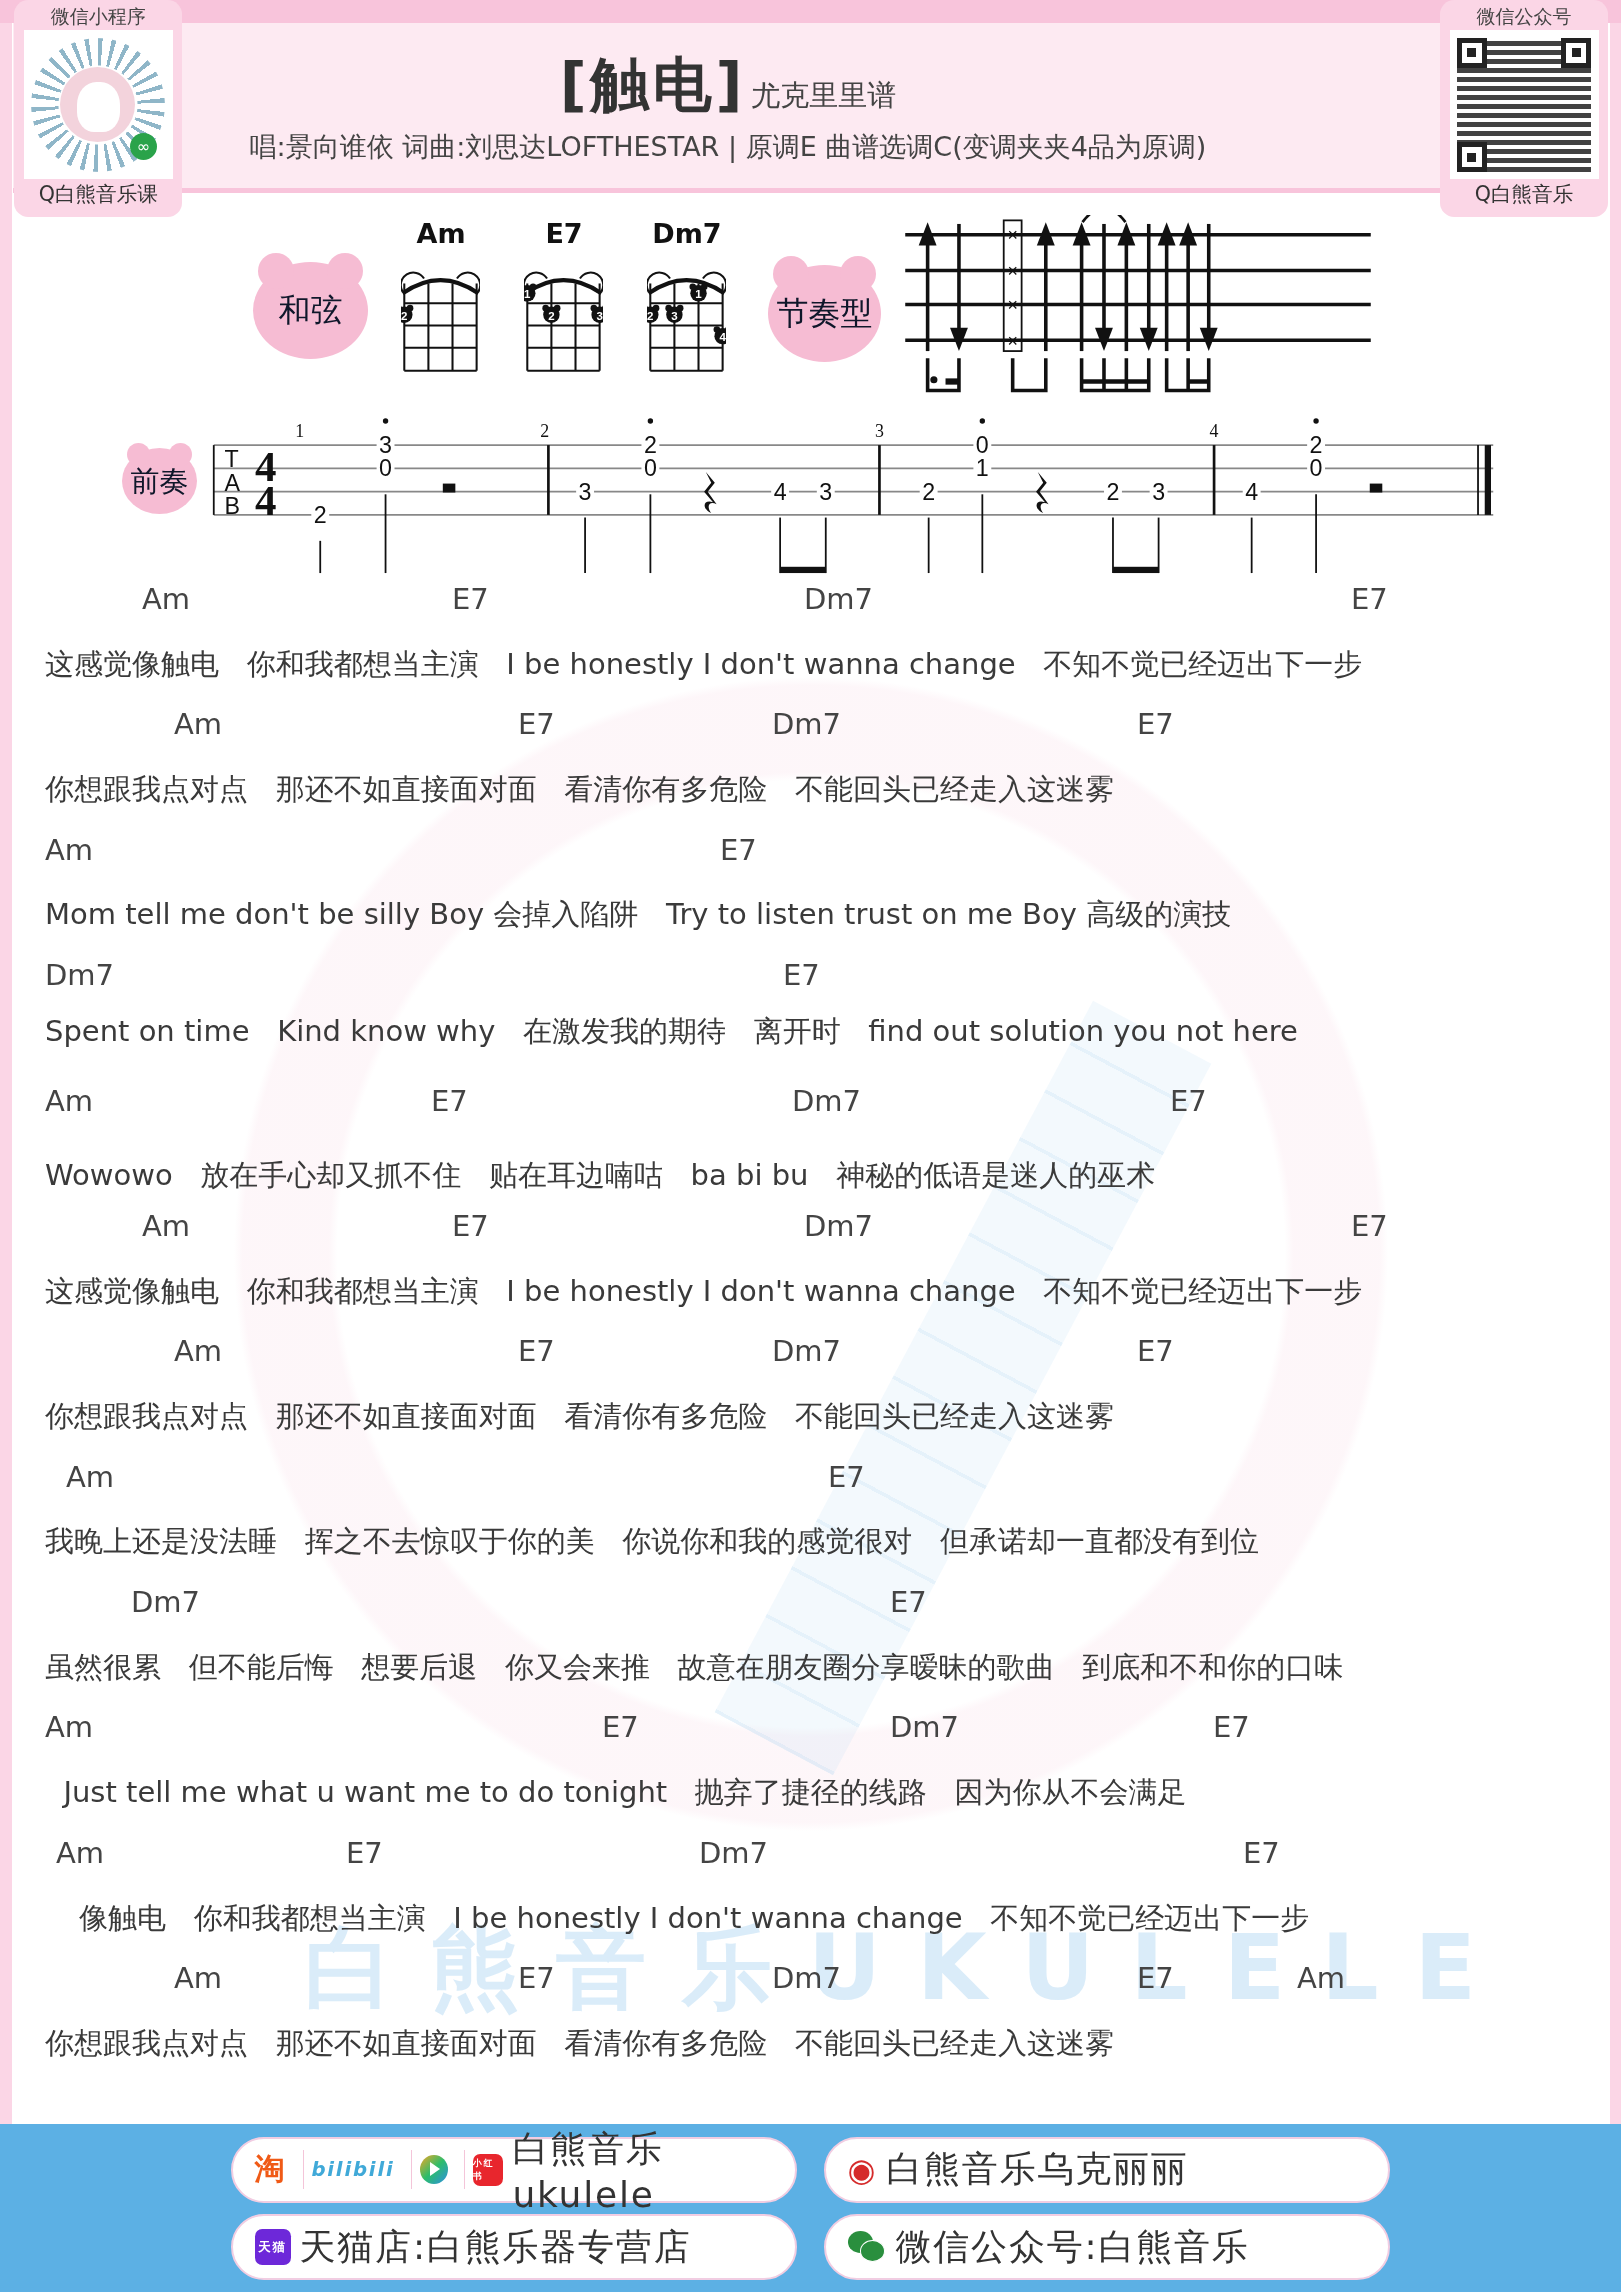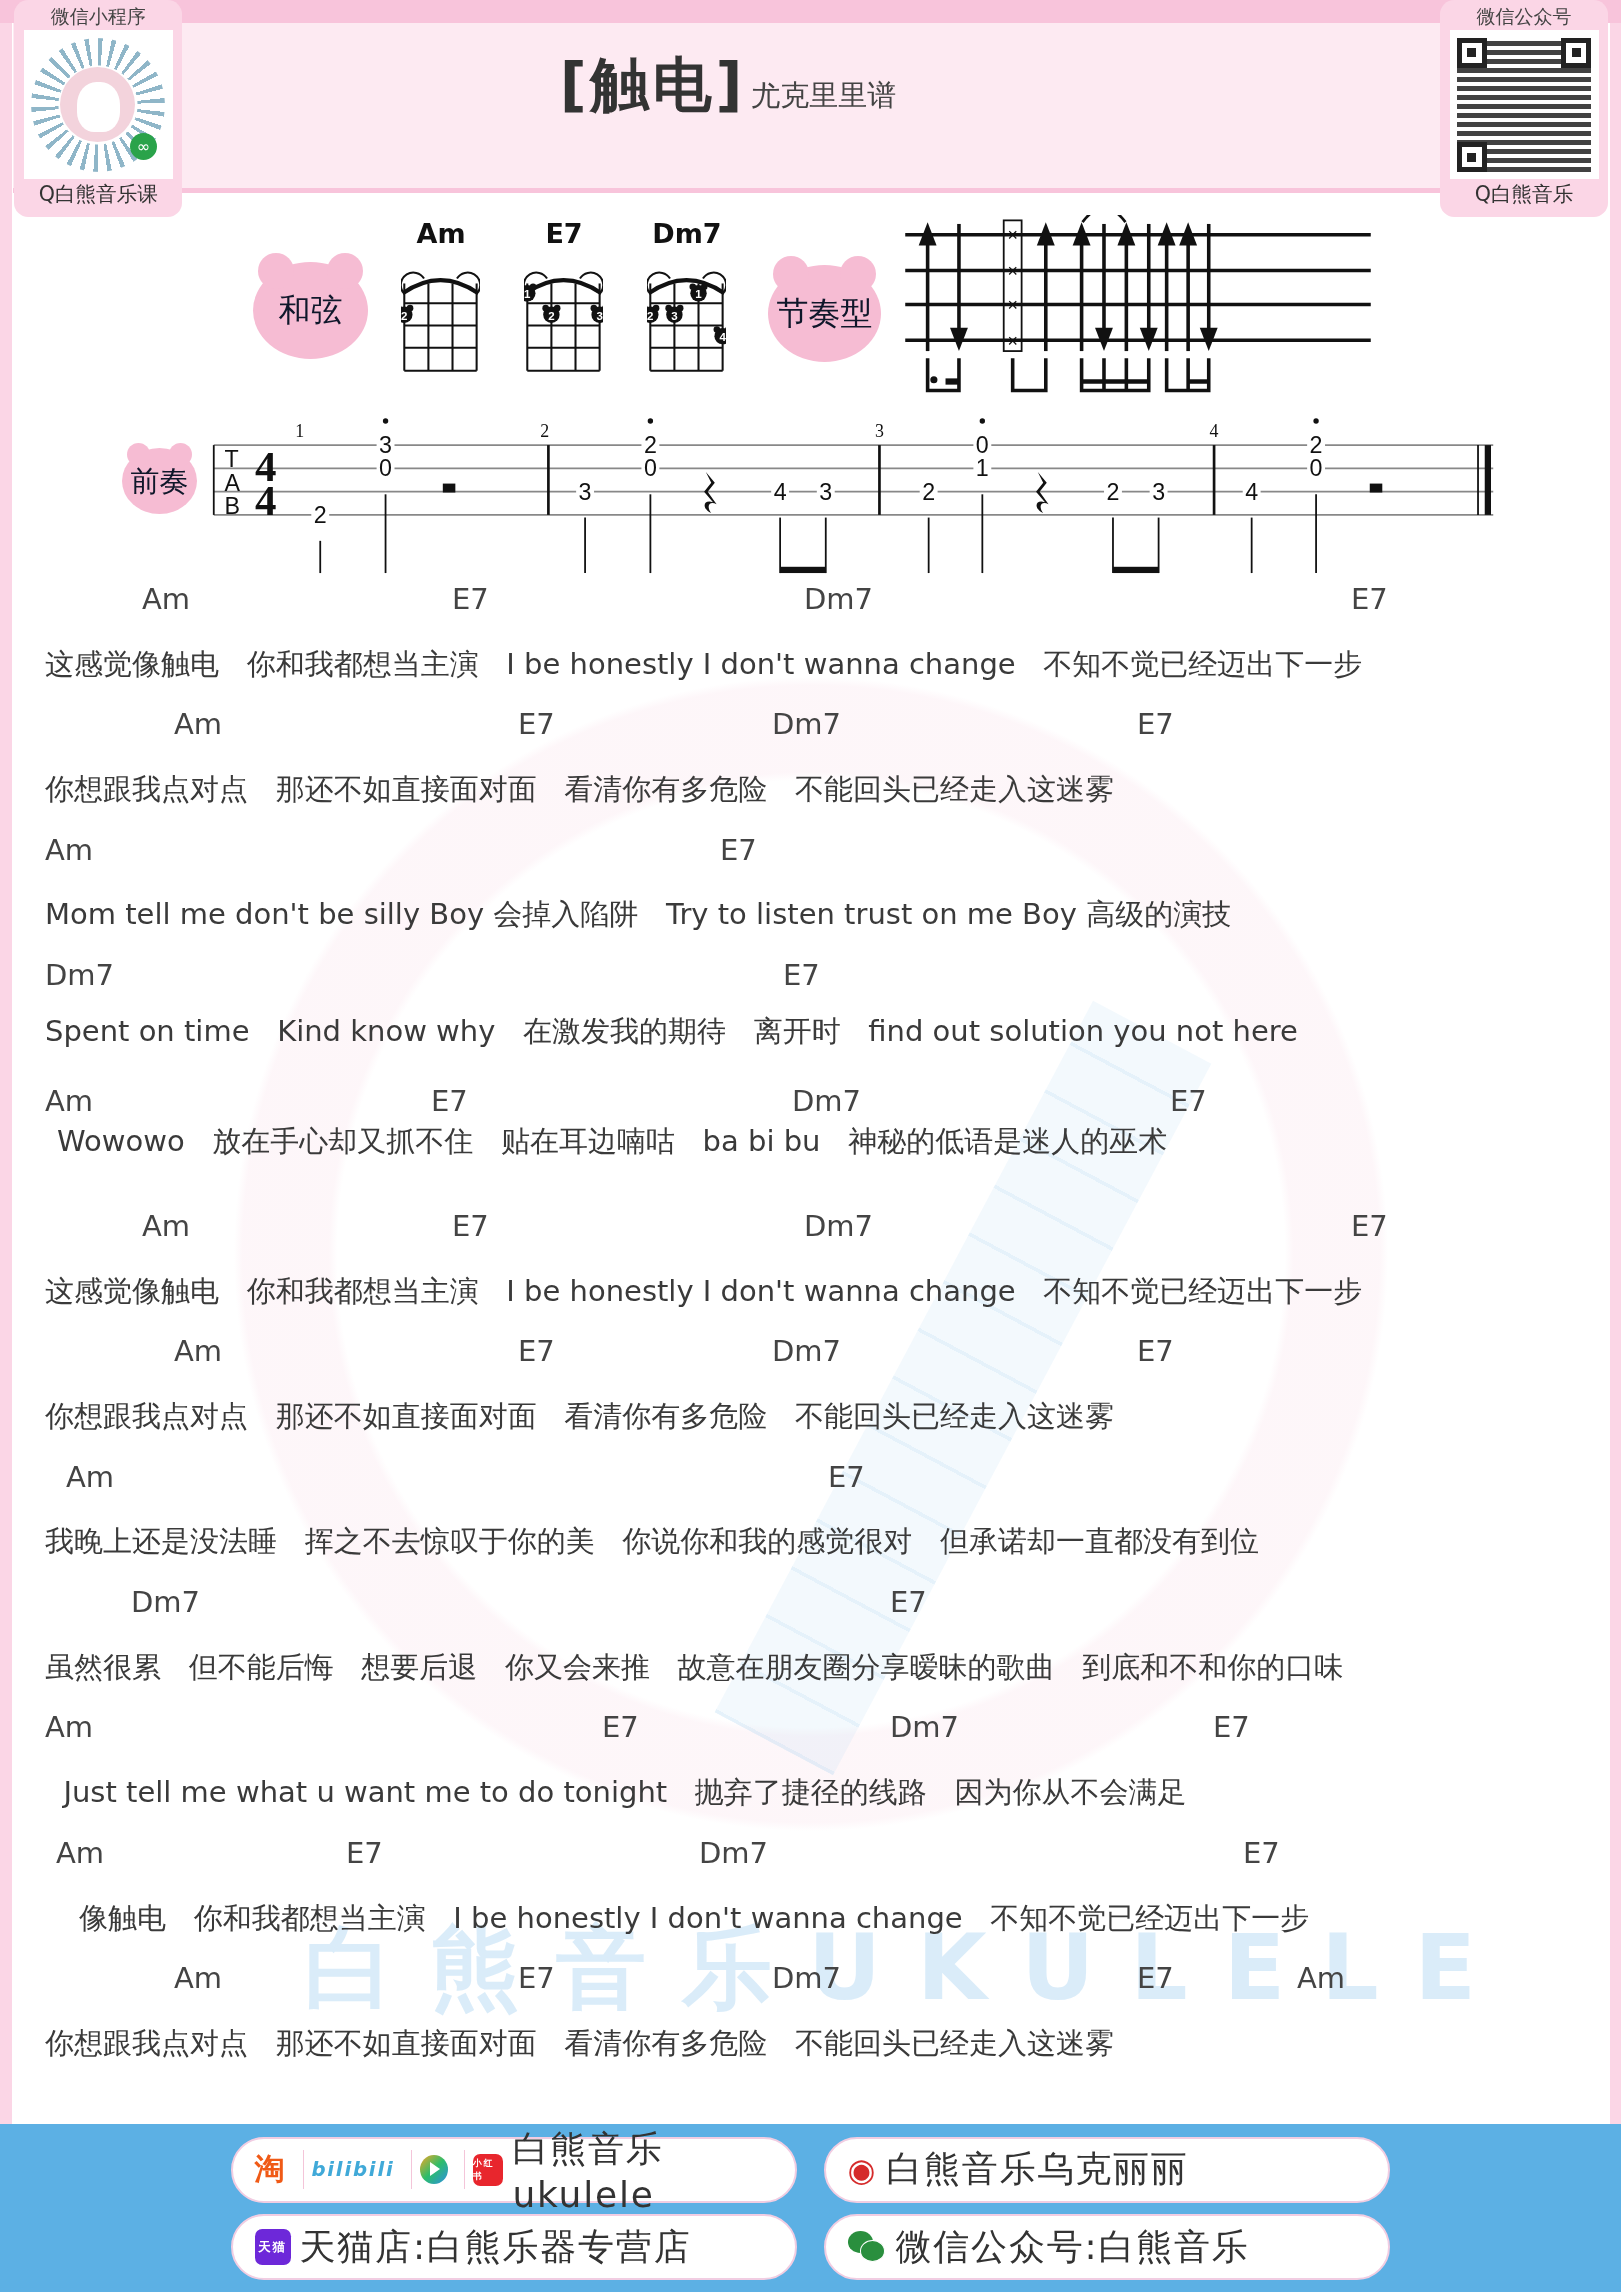--- a/index.html
+++ b/index.html
@@ -152,20 +152,21 @@
 
 <div class="watermark-circle"></div>
 <div class="watermark-neck"></div>
 <div class="watermark-text">白熊音乐UKULELE</div>
 
 <div class="header-top-band"></div>
 <div class="header">
   <div class="title-wrap">
     <span class="title">[触电]</span><span class="subtitle-tag">尤克里里谱</span>
   </div>
+  <div class="meta-line">唱:景向谁依 词曲:刘思达LOFTHESTAR | 原调E 曲谱选调C(变调夹夹4品为原调)</div>
 </div>
 
 <div class="qr-card left">
   <div class="cap-top">微信小程序</div>
   <div class="qr-img">
     <div class="qr-mini"></div>
     <div class="qr-mini-center"></div>
     <div class="qr-mini-bear"></div>
     <div class="qr-mini-badge">∞</div>
   </div>
@@ -428,21 +429,21 @@
 <div class="lyrics" id="lyrics">
     <div class="chord-line" style="top: 0px; left: 0px; width: 1622px; height: 36px;"><span class="chord-token" style="left: 142px;">Am</span><span class="chord-token" style="left: 452px;">E7</span><span class="chord-token" style="left: 804px;">Dm7</span><span class="chord-token" style="left: 1351px;">E7</span></div>
     <div class="lyric-line" style="top: 63px;">这感觉像触电   你和我都想当主演   I be honestly I don't wanna change   不知不觉已经迈出下一步</div>
     <div class="chord-line" style="top: 125px; left: 0px; width: 1622px; height: 36px;"><span class="chord-token" style="left: 174px;">Am</span><span class="chord-token" style="left: 518px;">E7</span><span class="chord-token" style="left: 772px;">Dm7</span><span class="chord-token" style="left: 1137px;">E7</span></div>
     <div class="lyric-line" style="top: 188px;">你想跟我点对点   那还不如直接面对面   看清你有多危险   不能回头已经走入这迷雾</div>
     <div class="chord-line" style="top: 251px; left: 0px; width: 1622px; height: 36px;"><span class="chord-token" style="left: 45px;">Am</span><span class="chord-token" style="left: 720px;">E7</span></div>
     <div class="lyric-line" style="top: 313px;">Mom tell me don't be silly Boy 会掉入陷阱   Try to listen trust on me Boy 高级的演技</div>
     <div class="chord-line" style="top: 376px; left: 0px; width: 1622px; height: 36px;"><span class="chord-token" style="left: 45px;">Dm7</span><span class="chord-token" style="left: 783px;">E7</span></div>
     <div class="lyric-line" style="top: 430px;">Spent on time   Kind know why   在激发我的期待   离开时   find out solution you not here</div>
     <div class="chord-line" style="top: 502px; left: 0px; width: 1622px; height: 36px;"><span class="chord-token" style="left: 45px;">Am</span><span class="chord-token" style="left: 431px;">E7</span><span class="chord-token" style="left: 792px;">Dm7</span><span class="chord-token" style="left: 1170px;">E7</span></div>
-    <div class="lyric-line" style="top: 540px; margin-left: 12px;">Wowowo   放在手心却又抓不住   贴在耳边喃咕   ba bi bu   神秘的低语是迷人的巫术</div>
+    <div class="lyric-line" style="top: 574px;">Wowowo   放在手心却又抓不住   贴在耳边喃咕   ba bi bu   神秘的低语是迷人的巫术</div>
     <div class="chord-line" style="top: 627px; left: 0px; width: 1622px; height: 36px;"><span class="chord-token" style="left: 142px;">Am</span><span class="chord-token" style="left: 452px;">E7</span><span class="chord-token" style="left: 804px;">Dm7</span><span class="chord-token" style="left: 1351px;">E7</span></div>
     <div class="lyric-line" style="top: 690px;">这感觉像触电   你和我都想当主演   I be honestly I don't wanna change   不知不觉已经迈出下一步</div>
     <div class="chord-line" style="top: 752px; left: 0px; width: 1622px; height: 36px;"><span class="chord-token" style="left: 174px;">Am</span><span class="chord-token" style="left: 518px;">E7</span><span class="chord-token" style="left: 772px;">Dm7</span><span class="chord-token" style="left: 1137px;">E7</span></div>
     <div class="lyric-line" style="top: 815px;">你想跟我点对点   那还不如直接面对面   看清你有多危险   不能回头已经走入这迷雾</div>
     <div class="chord-line" style="top: 878px; left: 0px; width: 1622px; height: 36px;"><span class="chord-token" style="left: 66px;">Am</span><span class="chord-token" style="left: 828px;">E7</span></div>
     <div class="lyric-line" style="top: 940px;">我晚上还是没法睡   挥之不去惊叹于你的美   你说你和我的感觉很对   但承诺却一直都没有到位</div>
     <div class="chord-line" style="top: 1003px; left: 0px; width: 1622px; height: 36px;"><span class="chord-token" style="left: 131px;">Dm7</span><span class="chord-token" style="left: 890px;">E7</span></div>
     <div class="lyric-line" style="top: 1066px;">虽然很累   但不能后悔   想要后退   你又会来推   故意在朋友圈分享暧昧的歌曲   到底和不和你的口味</div>
     <div class="chord-line" style="top: 1128px; left: 0px; width: 1622px; height: 36px;"><span class="chord-token" style="left: 45px;">Am</span><span class="chord-token" style="left: 602px;">E7</span><span class="chord-token" style="left: 890px;">Dm7</span><span class="chord-token" style="left: 1213px;">E7</span></div>
     <div class="lyric-line" style="top: 1191px;">  Just tell me what u want me to do tonight   抛弃了捷径的线路   因为你从不会满足</div>

